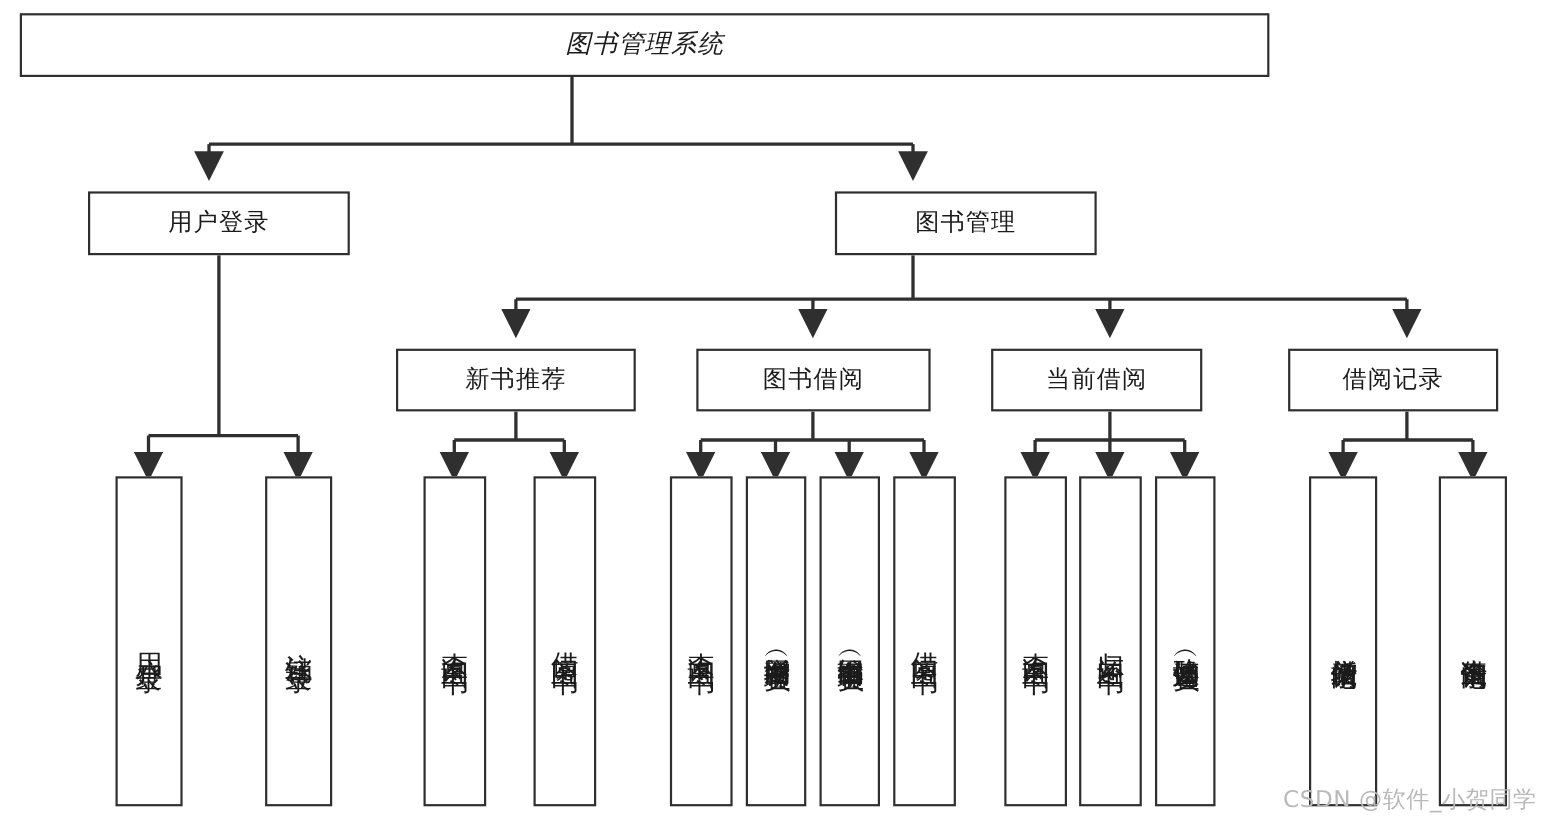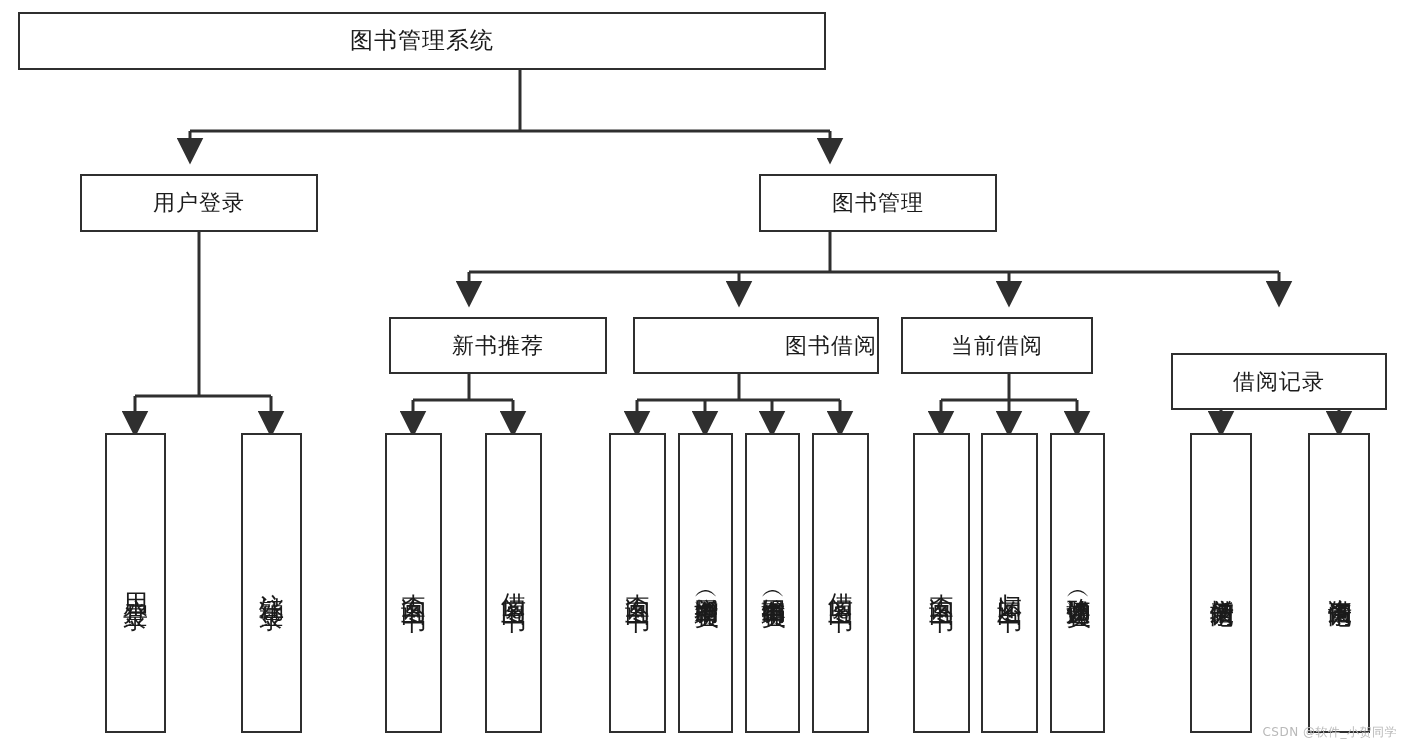--- a/index.html
+++ b/index.html
@@ -66,21 +66,21 @@
     white-space: nowrap;
   }
   .node.vert.tight .label {
     font-size: 24px;
     letter-spacing: 1px;
   }
   .watermark {
     position: absolute;
     right: 8px;
     bottom: 6px;
-    font-size: 12px;
+    font-size: 21px;
     color: #b9b9b9;
     z-index: 5;
     white-space: nowrap;
     letter-spacing: 0.5px;
   }
 </style>
 </head>
 <body>
 
 <div id="canvas">
@@ -128,41 +128,41 @@
       <path d="M 1009 400 L 1009 433" marker-end="url(#arrow)"></path>
       <path d="M 1077 400 L 1077 433" marker-end="url(#arrow)"></path>
 
       <path d="M 1279 374 L 1279 400"></path>
       <path d="M 1221 400 L 1339 400"></path>
       <path d="M 1221 400 L 1221 433" marker-end="url(#arrow)"></path>
       <path d="M 1339 400 L 1339 433" marker-end="url(#arrow)"></path>
     </g>
   </svg>
 
-  <div class="node root horiz" style="left:18px; top:12px; width:808px; height:58px;">
+  <div class="node root horiz" style="left:18px; top:12px; width:1136px; height:58px;font-style:italic;">
     <span class="label">图书管理系统</span>
   </div>
 
   <div class="node horiz" style="left:80px; top:174px; width:238px; height:58px;">
     <span class="label">用户登录</span>
   </div>
   <div class="node horiz" style="left:711px; top:174px; width:238px; height:58px;margin-left:48px;">
     <span class="label">图书管理</span>
   </div>
 
-  <div class="node horiz" style="left:360px; top:317px; width:218px; height:57px;margin-left:29px;">
+  <div class="node horiz" style="left:360px; top:317px; width:218px; height:57px;">
     <span class="label">新书推荐</span>
   </div>
-  <div class="node horiz" style="left:633px; top:317px; width:246px; height:57px;justify-content:flex-end;">
+  <div class="node horiz" style="left:633px; top:317px; width:213px; height:57px;">
     <span class="label">图书借阅</span>
   </div>
   <div class="node horiz" style="left:901px; top:317px; width:192px; height:57px;">
     <span class="label">当前借阅</span>
   </div>
-  <div class="node horiz" style="left:1171px; top:317px; width:216px; height:57px;margin-top:36px;">
+  <div class="node horiz" style="left:1171px; top:317px; width:191px; height:57px;">
     <span class="label">借阅记录</span>
   </div>
 
   <div class="node vert" style="left:105px; top:433px; width:61px; height:300px;">
     <span class="label">用户登录</span>
   </div>
   <div class="node vert" style="left:241px; top:433px; width:61px; height:300px;">
     <span class="label">注销登录</span>
   </div>
 

